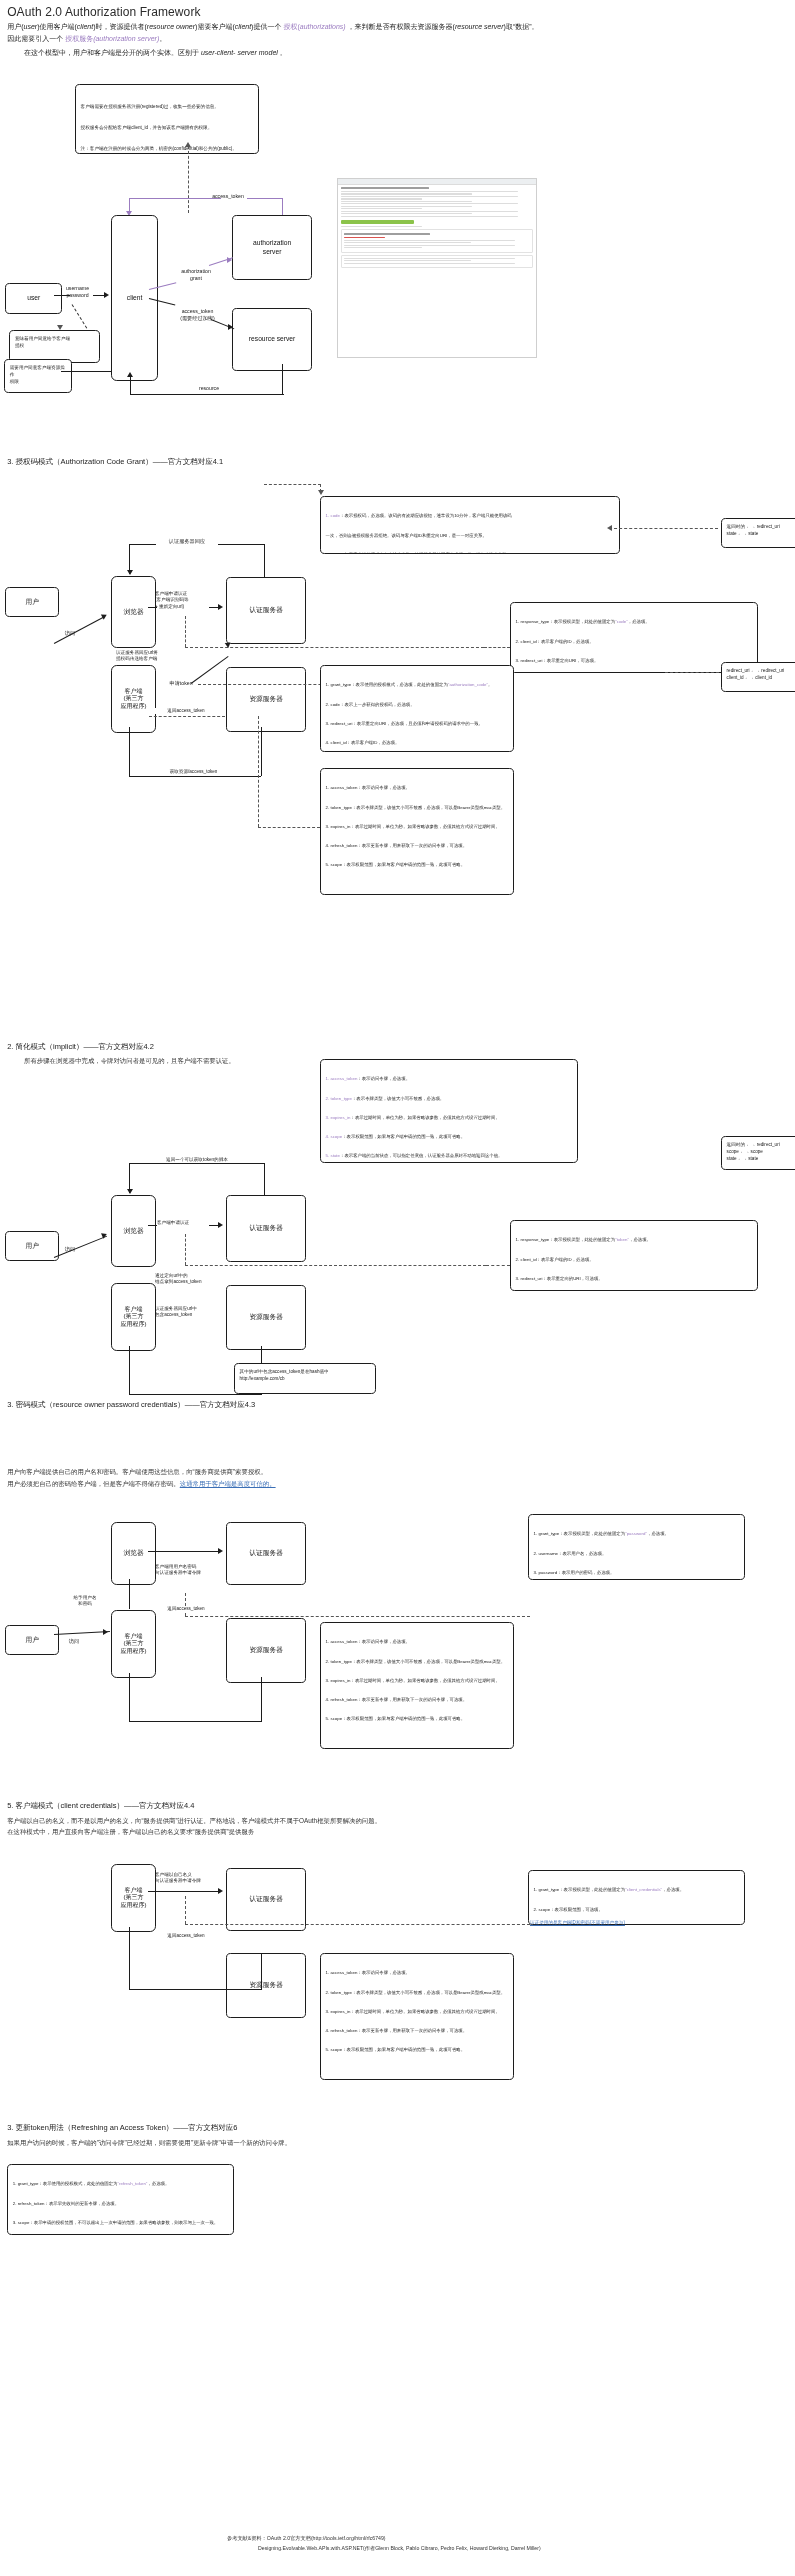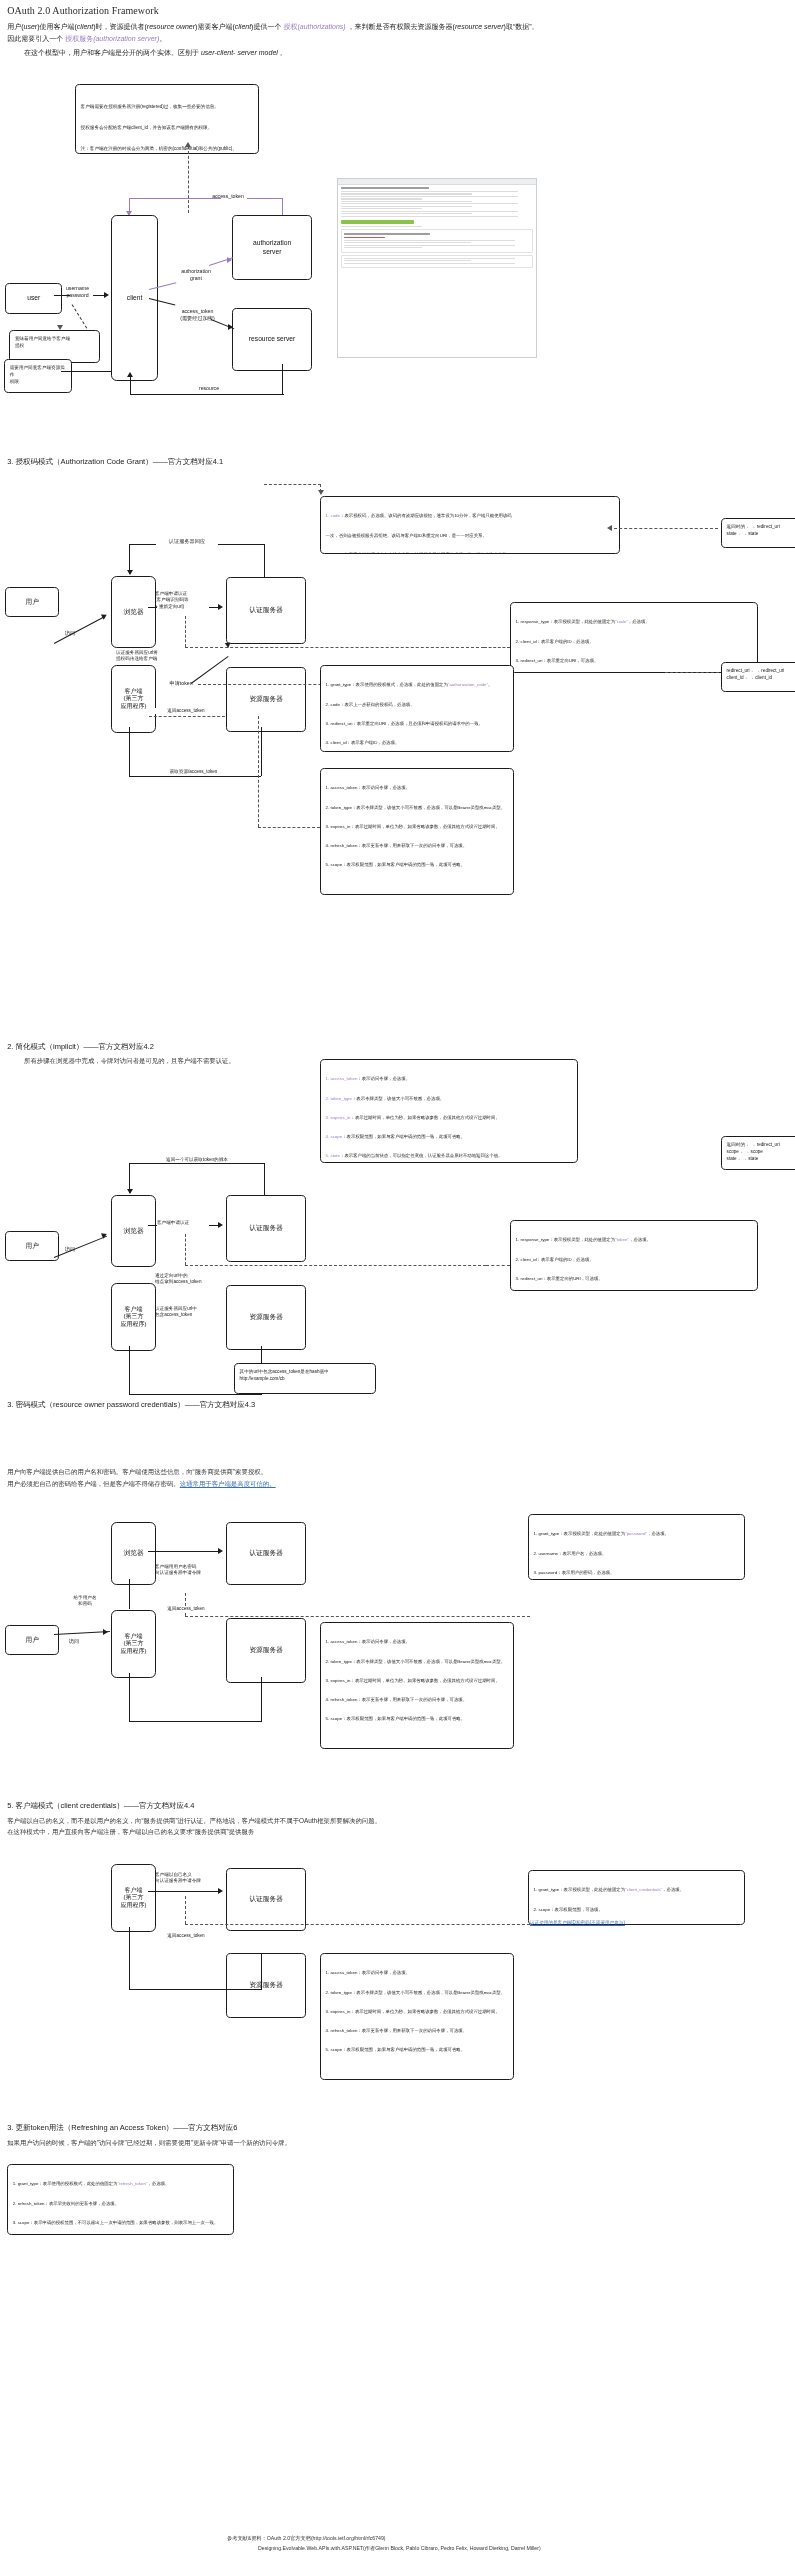--- a/index.html
+++ b/index.html
@@ -9,21 +9,21 @@
     width:795px;
     height:2594px;
     position:relative;
     overflow:hidden;
     font-size:6.7px;
   }
   .pg{position:absolute;left:0;top:0;width:795px;height:2594px;}
   .abs{position:absolute;box-sizing:border-box;}
 
   
-  .h-title{font-size:10px;color:#2b2b2b;letter-spacing:0.1px;font-family:Liberation Serif, serif;}
+  .h-title{font-size:12px;color:#2b2b2b;letter-spacing:0.1px;}
   .para{font-size:7px;line-height:12px;color:#222;}
   .para .em{font-style:italic;}
   .pur{color:#9b7cc0;}
   .pur-i{color:#9b7cc0;font-style:italic;}
   .sec-h{font-size:7.5px;color:#222;}
   .sec-p{font-size:6.4px;color:#333;line-height:10.3px;}
   .ul{text-decoration:underline;}
 
   
   .node{

